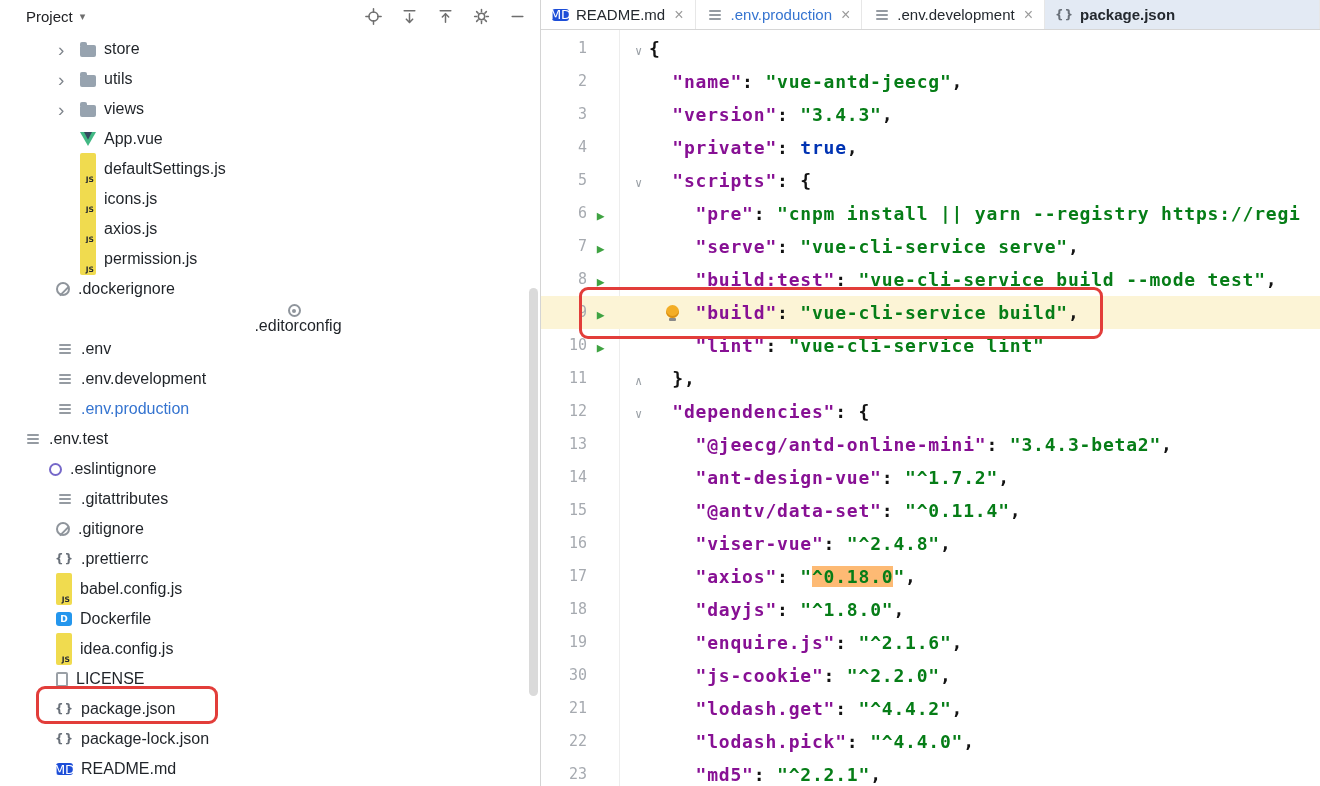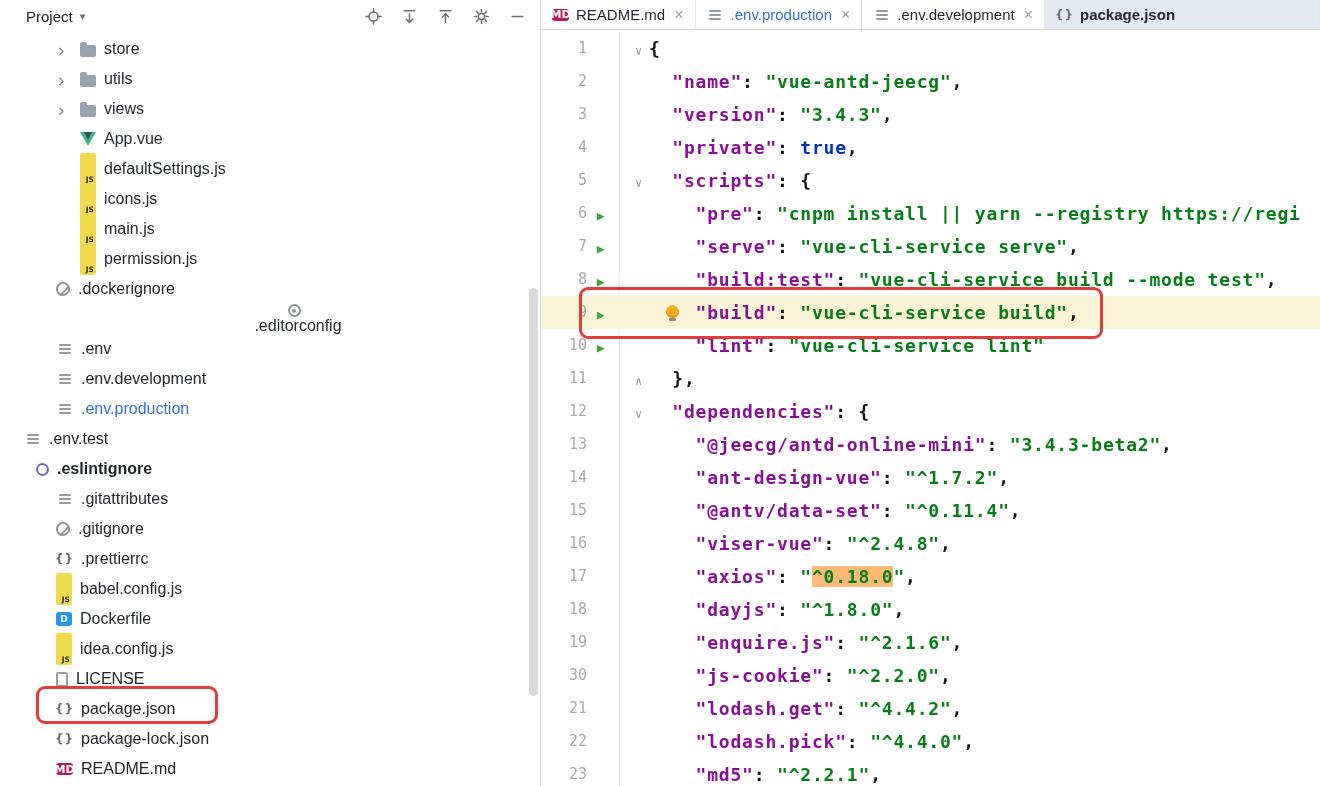--- a/index.html
+++ b/index.html
@@ -36,21 +36,21 @@
   .ic-config{width:13px;height:13px;border:2px solid #8f959c;border-radius:50%}
   .ic-config::before{content:"";width:4px;height:4px;background:#8f959c;border-radius:50%}
   .ic-ignore{width:14px;height:14px;border:2px solid #8f959c;border-radius:50%}
   .ic-ignore::before{content:"";position:absolute;left:0;top:6px;width:13px;height:2px;background:#8f959c;transform:rotate(-45deg)}
   .ic-eslint{width:13px;height:13px;border:2px solid #7668c9;border-radius:50%}
   .ic-braces{color:#697079;font-size:12px;font-weight:bold;letter-spacing:1px}
   .ic-docker{width:16px;height:14px;background:#2496ed;color:#fff;font-size:9px;font-weight:bold;border-radius:3px}
   .ic-text{width:12px;height:15px;border:2px solid #9aa0a6;border-radius:2px}
   .ic-text::before{content:"";position:absolute;left:4px;right:4px;top:4px;height:8px;
     background:repeating-linear-gradient(#9aa0a6 0 1.5px,transparent 1.5px 4.2px)}
-  .ic-md{width:17px;height:12px;background:#be185d;color:#fff;font-size:11px;font-weight:bold;border-radius:3px}
+  .ic-md{width:17px;height:12px;background:#1d4ed8;color:#fff;font-size:13px;font-weight:normal;border-radius:3px}
 
   
   .editor-area{flex:1;position:relative;background:#fff;overflow:hidden}
   .tab-bar{height:30px;display:flex;border-bottom:1px solid #d6d6d6;background:#fff;overflow:hidden}
   .tab{display:flex;align-items:center;gap:7px;padding:0 11px;border-right:1px solid #e7e7e7;font-size:15px;color:#24292f;cursor:pointer;white-space:nowrap}
   .tab .ic{margin-right:0}
   .tab.active{background:#e3eaf4;font-weight:bold;flex:1}
   .tab-label.mod{color:#3574d0}
   .tab-close{color:#9b9b9b;font-size:16px;margin-left:2px;cursor:pointer}
 
@@ -156,21 +156,21 @@
         <div class="tree-row" style="padding-left: 80px;">
           <span class="ic ic-js">JS</span>
           <span class="tree-label">defaultSettings.js</span>
         </div>
         <div class="tree-row" style="padding-left: 80px;">
           <span class="ic ic-js">JS</span>
           <span class="tree-label">icons.js</span>
         </div>
         <div class="tree-row" style="padding-left: 80px;">
           <span class="ic ic-js">JS</span>
-          <span class="tree-label">main.js</span>
+          <span class="tree-label">axios.js</span>
         </div>
         <div class="tree-row" style="padding-left: 80px;">
           <span class="ic ic-js">JS</span>
           <span class="tree-label">permission.js</span>
         </div>
         <div class="tree-row" style="padding-left: 56px;">
           <span class="ic ic-ignore"></span>
           <span class="tree-label">.dockerignore</span>
         </div>
         <div class="tree-row" style="padding-left: 56px; flex-direction: column;">
@@ -202,21 +202,21 @@
           <span class="tree-label mod">.env.production</span>
         </div>
         <div class="tree-row" style="padding-left: 24px;">
           <span class="ic ic-env">
             <i></i>
             <i></i>
             <i></i>
           </span>
           <span class="tree-label">.env.test</span>
         </div>
-        <div class="tree-row" style="padding-left: 36px; font-weight: bold;">
+        <div class="tree-row" style="padding-left: 49px;">
           <span class="ic ic-eslint"></span>
           <span class="tree-label">.eslintignore</span>
         </div>
         <div class="tree-row" style="padding-left: 56px;">
           <span class="ic ic-env">
             <i></i>
             <i></i>
             <i></i>
           </span>
           <span class="tree-label">.gitattributes</span>

